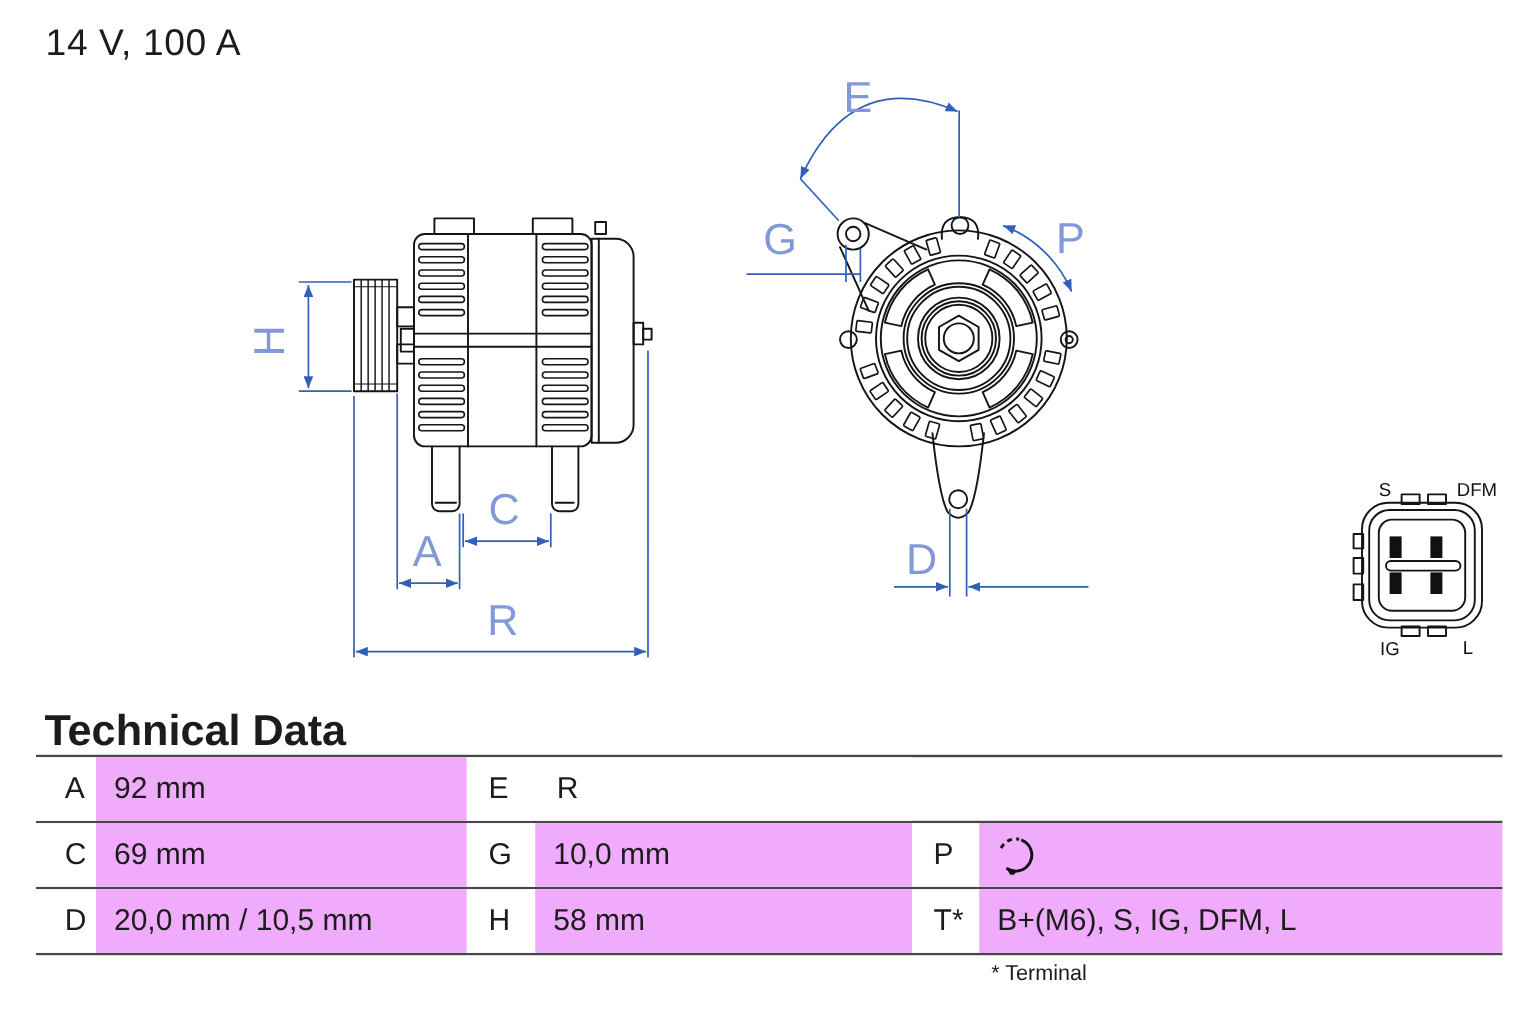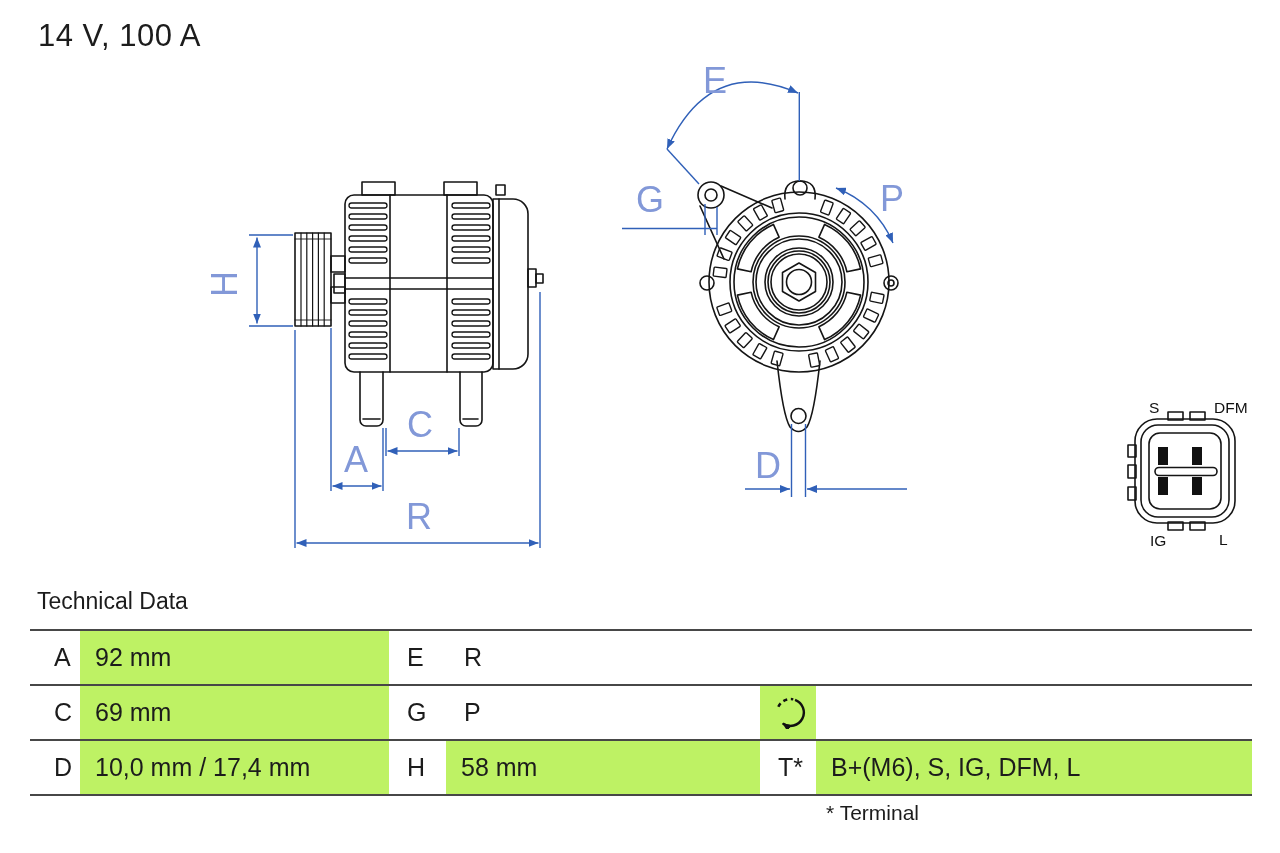--- a/index.html
+++ b/index.html
@@ -1,28 +1,28 @@
 <!DOCTYPE html>
 <html><head>
 <meta charset="utf-8">
 <style>
   html,body{margin:0;padding:0;background:#fff;}
   .screen{position:relative;width:1280px;height:853px;background:#ffffff;overflow:hidden;
           font-family:"Liberation Sans", sans-serif;color:#1c1c1c;}
   .abs{position:absolute;}
   .title{left:38px;top:18px;font-size:31px;letter-spacing:0.5px;font-weight:400;}
-  .heading{left:37px;top:588px;font-size:23px;font-weight:400;}
+  .heading{left:37px;top:588px;font-size:36px;font-weight:700;}
   .tech-table{left:30px;top:629px;width:1222px;border-top:2px solid #474747;}
   .trow{display:grid;grid-template-columns:50px 309px 57px 314px 56px 436px;
         height:53px;border-bottom:2px solid #474747;}
   .cell{display:flex;align-items:center;font-size:25px;line-height:1;}
   .key{background:#ffffff;padding-left:24px;}
   .key2{background:#ffffff;padding-left:18px;}
-  .val{background:#bef264;padding-left:15px;}
-  .footnote{left:826px;top:801px;font-size:21px;}
+  .val{background:#f0abfc;padding-left:15px;}
+  .footnote{left:826px;top:801px;font-size:18px;}
   svg{display:block;}
   svg text{font-family:"Liberation Sans", sans-serif;}
   .dimlbl{fill:#8298d8;font-size:36px;}
   .pinlbl{fill:#111111;font-size:15.5px;}
   .blk{stroke:#151515;stroke-width:1.6;fill:none;stroke-linejoin:round;stroke-linecap:round;}
   .blu{stroke:#3060b8;stroke-width:1.4;fill:none;}
 </style>
 </head>
 <body>
 
@@ -232,36 +232,37 @@
     <div class="trow">
       <div class="cell key">A</div>
       <div class="cell val">92 mm</div>
       <div class="cell key2">E</div>
       <div class="cell key2">R</div>
     </div>
     <div class="trow">
       <div class="cell key">C</div>
       <div class="cell val">69 mm</div>
       <div class="cell key2">G</div>
+      <div class="cell val">10,0 mm</div>
       <div class="cell key2">P</div>
       <div class="cell val">
         <svg width="33" height="33" viewBox="0 0 32 32">
           <defs>
             <marker id="rA" viewBox="0 0 10 8" markerWidth="9" markerHeight="7.5" refX="9" refY="4" orient="auto" markerUnits="userSpaceOnUse">
               <path d="M0,0 L10,4 L0,8 Z" fill="#111111"></path>
             </marker>
           </defs>
           <path d="M19.45,3.78 A13,13 0 1 1 7.54,26.65" fill="none" stroke="#111111" stroke-width="2.4" marker-end="url(#rA)"></path>
           <path d="M3.22,10.51 A13,13 0 0 1 17.70,3.28" fill="none" stroke="#111111" stroke-width="2.4" stroke-dasharray="4,3.5"></path>
         </svg>
       </div>
     </div>
     <div class="trow">
       <div class="cell key">D</div>
-      <div class="cell val">10,0 mm / 17,4 mm</div>
+      <div class="cell val">20,0 mm / 10,5 mm</div>
       <div class="cell key2">H</div>
       <div class="cell val">58 mm</div>
       <div class="cell key2">T*</div>
       <div class="cell val">B+(M6), S, IG, DFM, L</div>
     </div>
   </div>
 
   <div class="abs footnote">* Terminal</div>
 
 </div>

